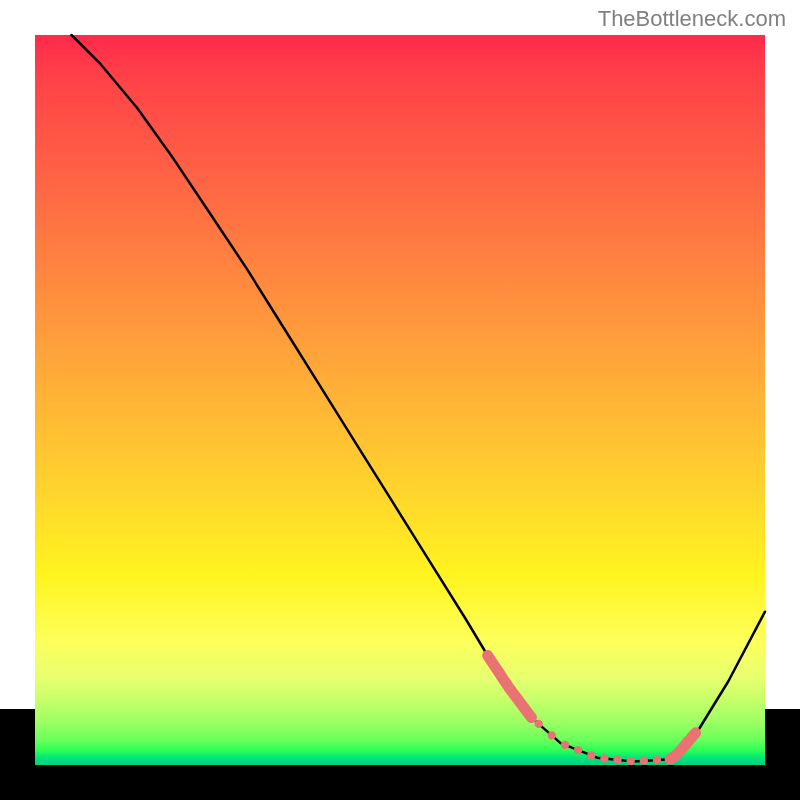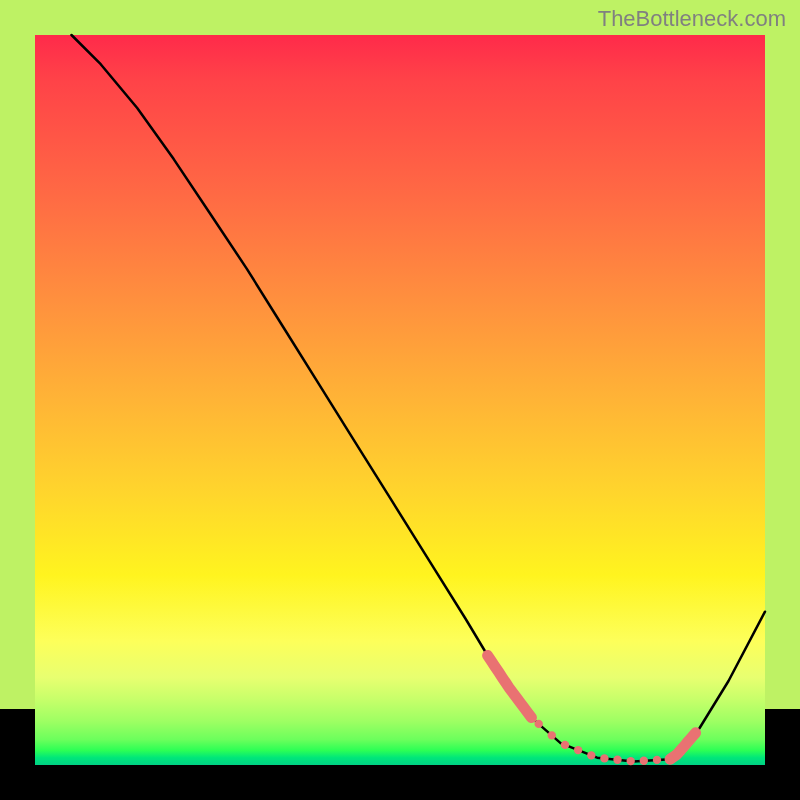--- a/index.html
+++ b/index.html
@@ -8,21 +8,21 @@
     width: 800px;
     height: 800px;
     background: #000;
     font-family: Arial, sans-serif;
     position: relative;
   }
   .container {
     width: 800px;
     height: 709px;
     position: relative;
-    background: #bef264;
+    background: #ffffff;
   }
   .plot-area {
     position: absolute;
     left: 35px;
     top: 35px;
     width: 730px;
     height: 730px;
     
     background: linear-gradient(
       to bottom,

